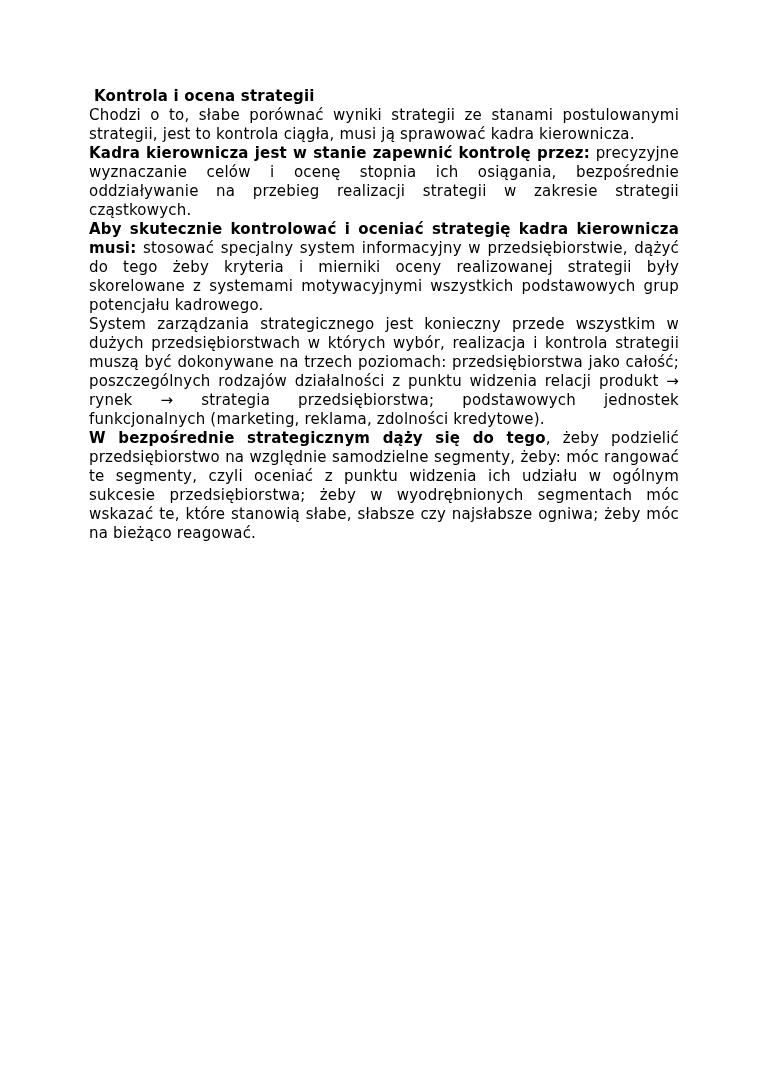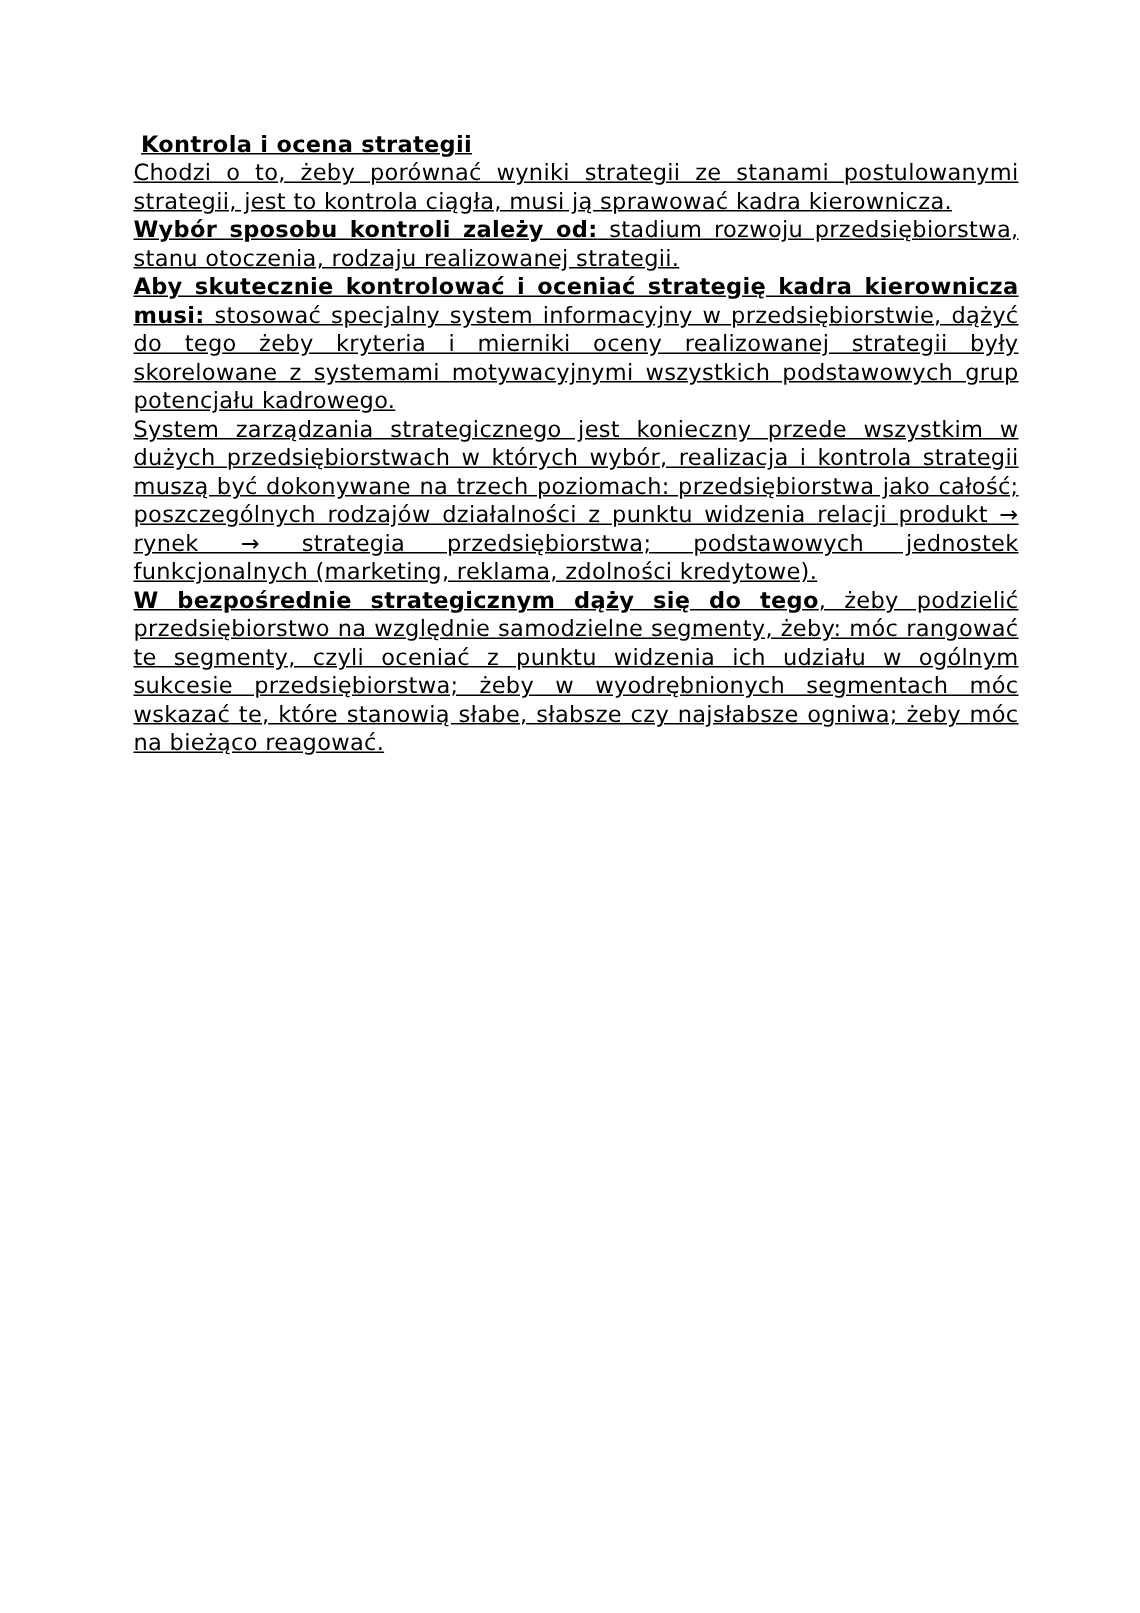--- a/index.html
+++ b/index.html
@@ -22,41 +22,40 @@
     width: 590px;
   }
   .para {
     margin: 0;
     padding: 0;
     font-size: 15px;
     line-height: 19px;
     letter-spacing: 0.2px;
     text-align: justify;
     color: #000000;
-    text-decoration: underline;
   }
   .para b {
     font-weight: bold;
   }
   .para.heading {
     text-indent: 5px;
     text-align: left;
   }
 </style>
 </head>
 <body>
 
 <div class="text-block">
 
   <p class="para heading"><b>Kontrola i ocena strategii</b><span></span></p>
 
-  <p class="para"><b></b><span>Chodzi o to, żeby porównać wyniki strategii ze stanami postulowanymi strategii, jest to kontrola ciągła, musi ją sprawować kadra kierownicza.</span></p>
+  <p class="para"><b></b><span>Chodzi o to, słabe porównać wyniki strategii ze stanami postulowanymi strategii, jest to kontrola ciągła, musi ją sprawować kadra kierownicza.</span></p>
 
+  <p class="para"><b>Kadra kierownicza jest w stanie zapewnić kontrolę przez:</b><span> precyzyjne wyznaczanie celów i ocenę stopnia ich osiągania, bezpośrednie oddziaływanie na przebieg realizacji strategii w zakresie strategii cząstkowych.</span></p>
 
-  <p class="para"><b>Wybór sposobu kontroli zależy od:</b><span> stadium rozwoju przedsiębiorstwa, stanu otoczenia, rodzaju realizowanej strategii.</span></p>
 
   <p class="para"><b>Aby skutecznie kontrolować i oceniać strategię kadra kierownicza musi:</b><span> stosować specjalny system informacyjny w przedsiębiorstwie, dążyć do tego żeby kryteria i mierniki oceny realizowanej strategii były skorelowane z systemami motywacyjnymi wszystkich podstawowych grup potencjału kadrowego.</span></p>
 
   <p class="para"><b></b><span>System  zarządzania strategicznego jest konieczny przede wszystkim w dużych przedsiębiorstwach w których wybór, realizacja i kontrola strategii muszą być dokonywane na trzech poziomach: przedsiębiorstwa jako całość; poszczególnych rodzajów działalności z punktu widzenia relacji produkt → rynek → strategia przedsiębiorstwa; podstawowych  jednostek funkcjonalnych (marketing, reklama, zdolności kredytowe).</span></p>
 
   <p class="para"><b>W bezpośrednie strategicznym dąży się do tego</b><span>, żeby podzielić przedsiębiorstwo na względnie samodzielne segmenty, żeby: móc rangować te segmenty, czyli oceniać z punktu widzenia ich udziału w ogólnym sukcesie przedsiębiorstwa; żeby w wyodrębnionych segmentach móc wskazać te, które stanowią słabe, słabsze czy najsłabsze ogniwa; żeby móc na bieżąco reagować.</span></p>
 
 </div>
 
 </body></html>

